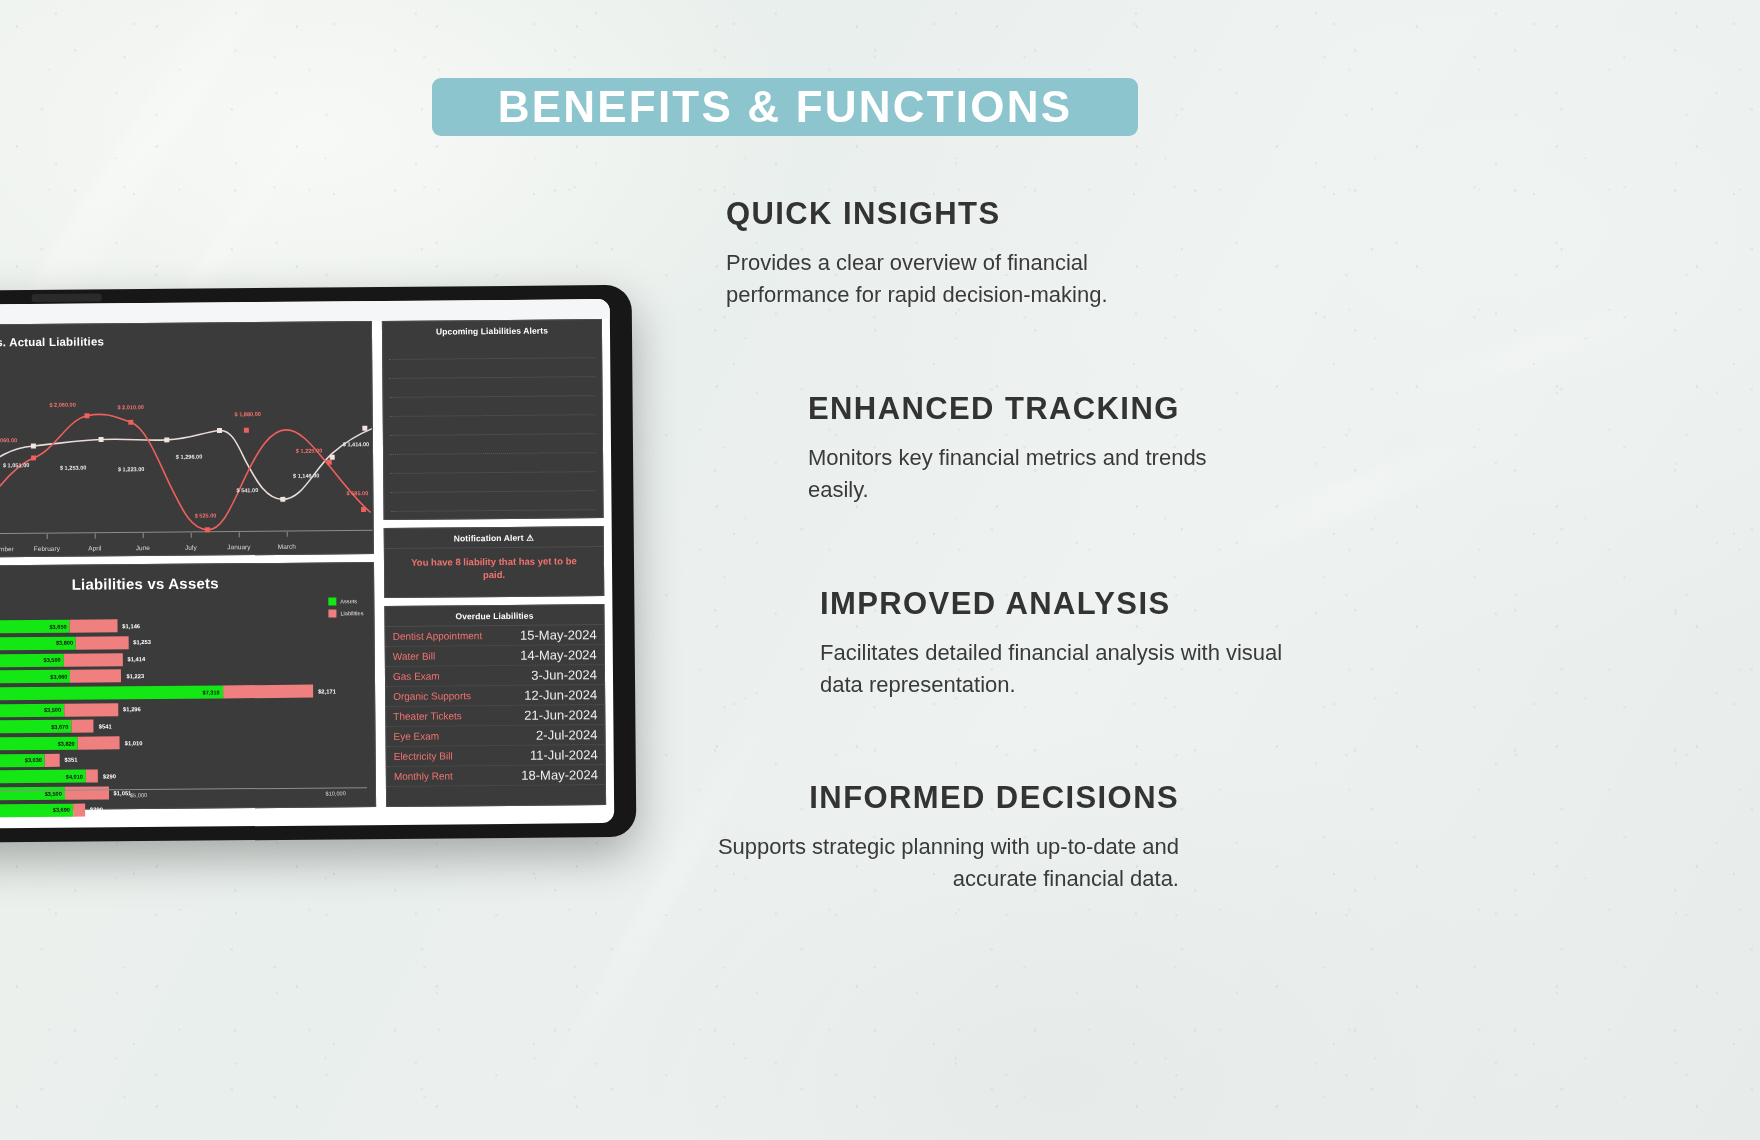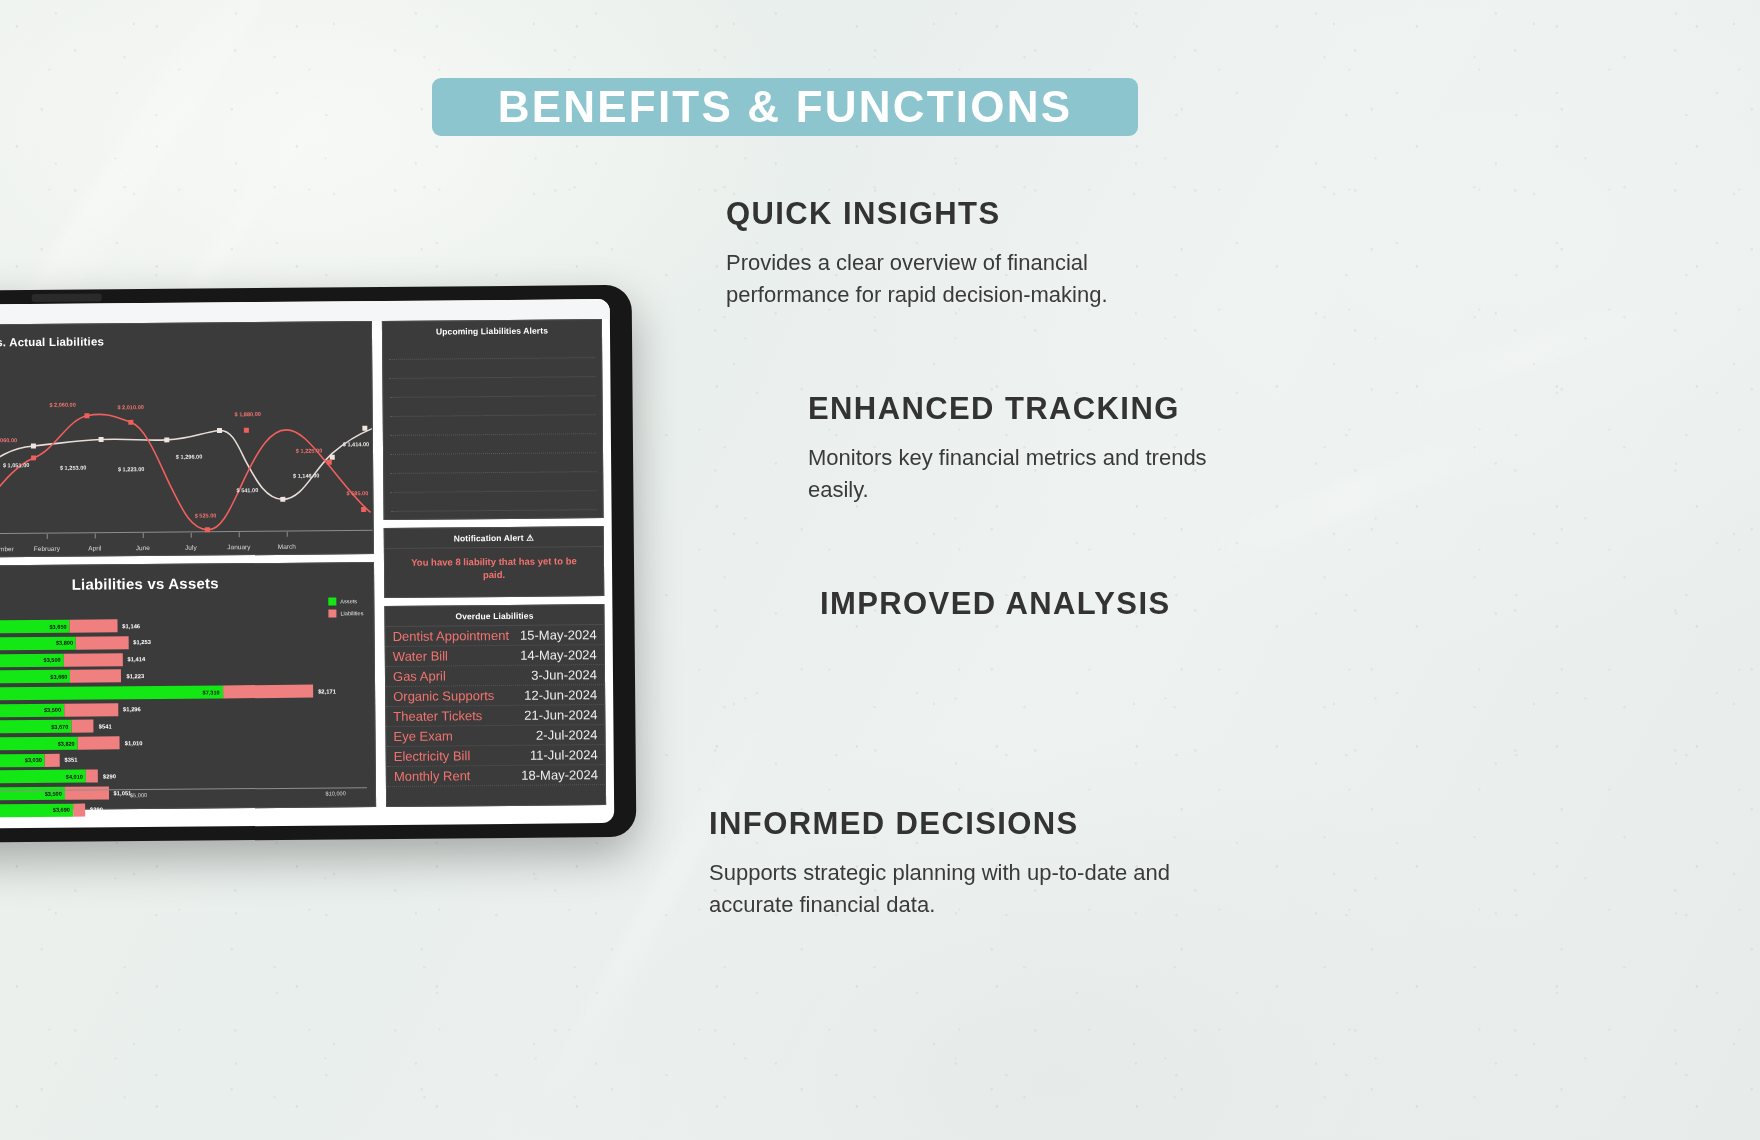--- a/index.html
+++ b/index.html
@@ -65,21 +65,21 @@
   .feature h2 {
     font-size:31px; font-weight:700; color:#333333; letter-spacing:1.4px;
     line-height:1.1; white-space:nowrap;
   }
   .feature p {
     margin-top:16px; font-size:22px; color:#3a3a3a; line-height:1.45; font-weight:400;
   }
   #f1 { left:726px; top:197px; }
   #f2 { left:808px; top:392px; }
   #f3 { left:820px; top:587px; }
-  #f4 { left:709px; top:807px; }
+  #f4 { left:709px; top:781px;text-align:right; }
 
   
   #tablet {
     position:absolute; left:-96px; top:288px; width:730px; height:552px;
     background:#171717; border-radius:26px;
     box-shadow: 0 18px 46px rgba(0,0,0,.30);
     transform: rotate(-0.5deg);
   }
   #tablet-top-notch {
     position:absolute; left:130px; top:4px; width:70px; height:8px;
@@ -157,21 +157,21 @@
     padding:8px 18px 0; line-height:1.35;
   }
 
   
   #overdue-panel { flex:1; }
   #overdue-panel .panel-title { border-bottom:1px solid #4d4d4d; }
   .od-row {
     display:flex; justify-content:space-between; align-items:center;
     padding:2px 7px; border-bottom:1px dotted #555;
   }
-  .od-name { color:#f0736f; font-size:13px; }
+  .od-name { color:#f0736f; font-size:10px; }
   .od-date { color:#eeeeee; font-size:13px; }
 </style>
 </head>
 <body>
 
 <div id="bg">
   <div class="streak s1"></div>
   <div class="streak s2"></div>
   <div class="streak s3"></div>
   <div class="streak s4"></div>
@@ -185,20 +185,21 @@
 <div class="feature" id="f1">
   <h2>QUICK INSIGHTS</h2>
   <p style="max-width:470px">Provides a clear overview of financial performance for rapid decision-making.</p>
 </div>
 <div class="feature" id="f2">
   <h2>ENHANCED TRACKING</h2>
   <p style="max-width:440px">Monitors key financial metrics and trends easily.</p>
 </div>
 <div class="feature" id="f3">
   <h2>IMPROVED ANALYSIS</h2>
+  <p style="max-width:470px">Facilitates detailed financial analysis with visual data representation.</p>
 </div>
 <div class="feature" id="f4">
   <h2>INFORMED DECISIONS</h2>
   <p style="max-width:470px">Supports strategic planning with up-to-date and accurate financial data.</p>
 </div>
 
 <div id="tablet">
 
   <div id="tablet-top-notch"></div>
 
@@ -419,21 +420,21 @@
           <div id="overdue-rows">
               <div class="od-row">
                 <span class="od-name">Dentist Appointment</span>
                 <span class="od-date">15-May-2024</span>
               </div>
               <div class="od-row">
                 <span class="od-name">Water Bill</span>
                 <span class="od-date">14-May-2024</span>
               </div>
               <div class="od-row">
-                <span class="od-name">Gas April</span>
+                <span class="od-name">Gas Exam</span>
                 <span class="od-date">3-Jun-2024</span>
               </div>
               <div class="od-row">
                 <span class="od-name">Organic Supports</span>
                 <span class="od-date">12-Jun-2024</span>
               </div>
               <div class="od-row">
                 <span class="od-name">Theater Tickets</span>
                 <span class="od-date">21-Jun-2024</span>
               </div>

